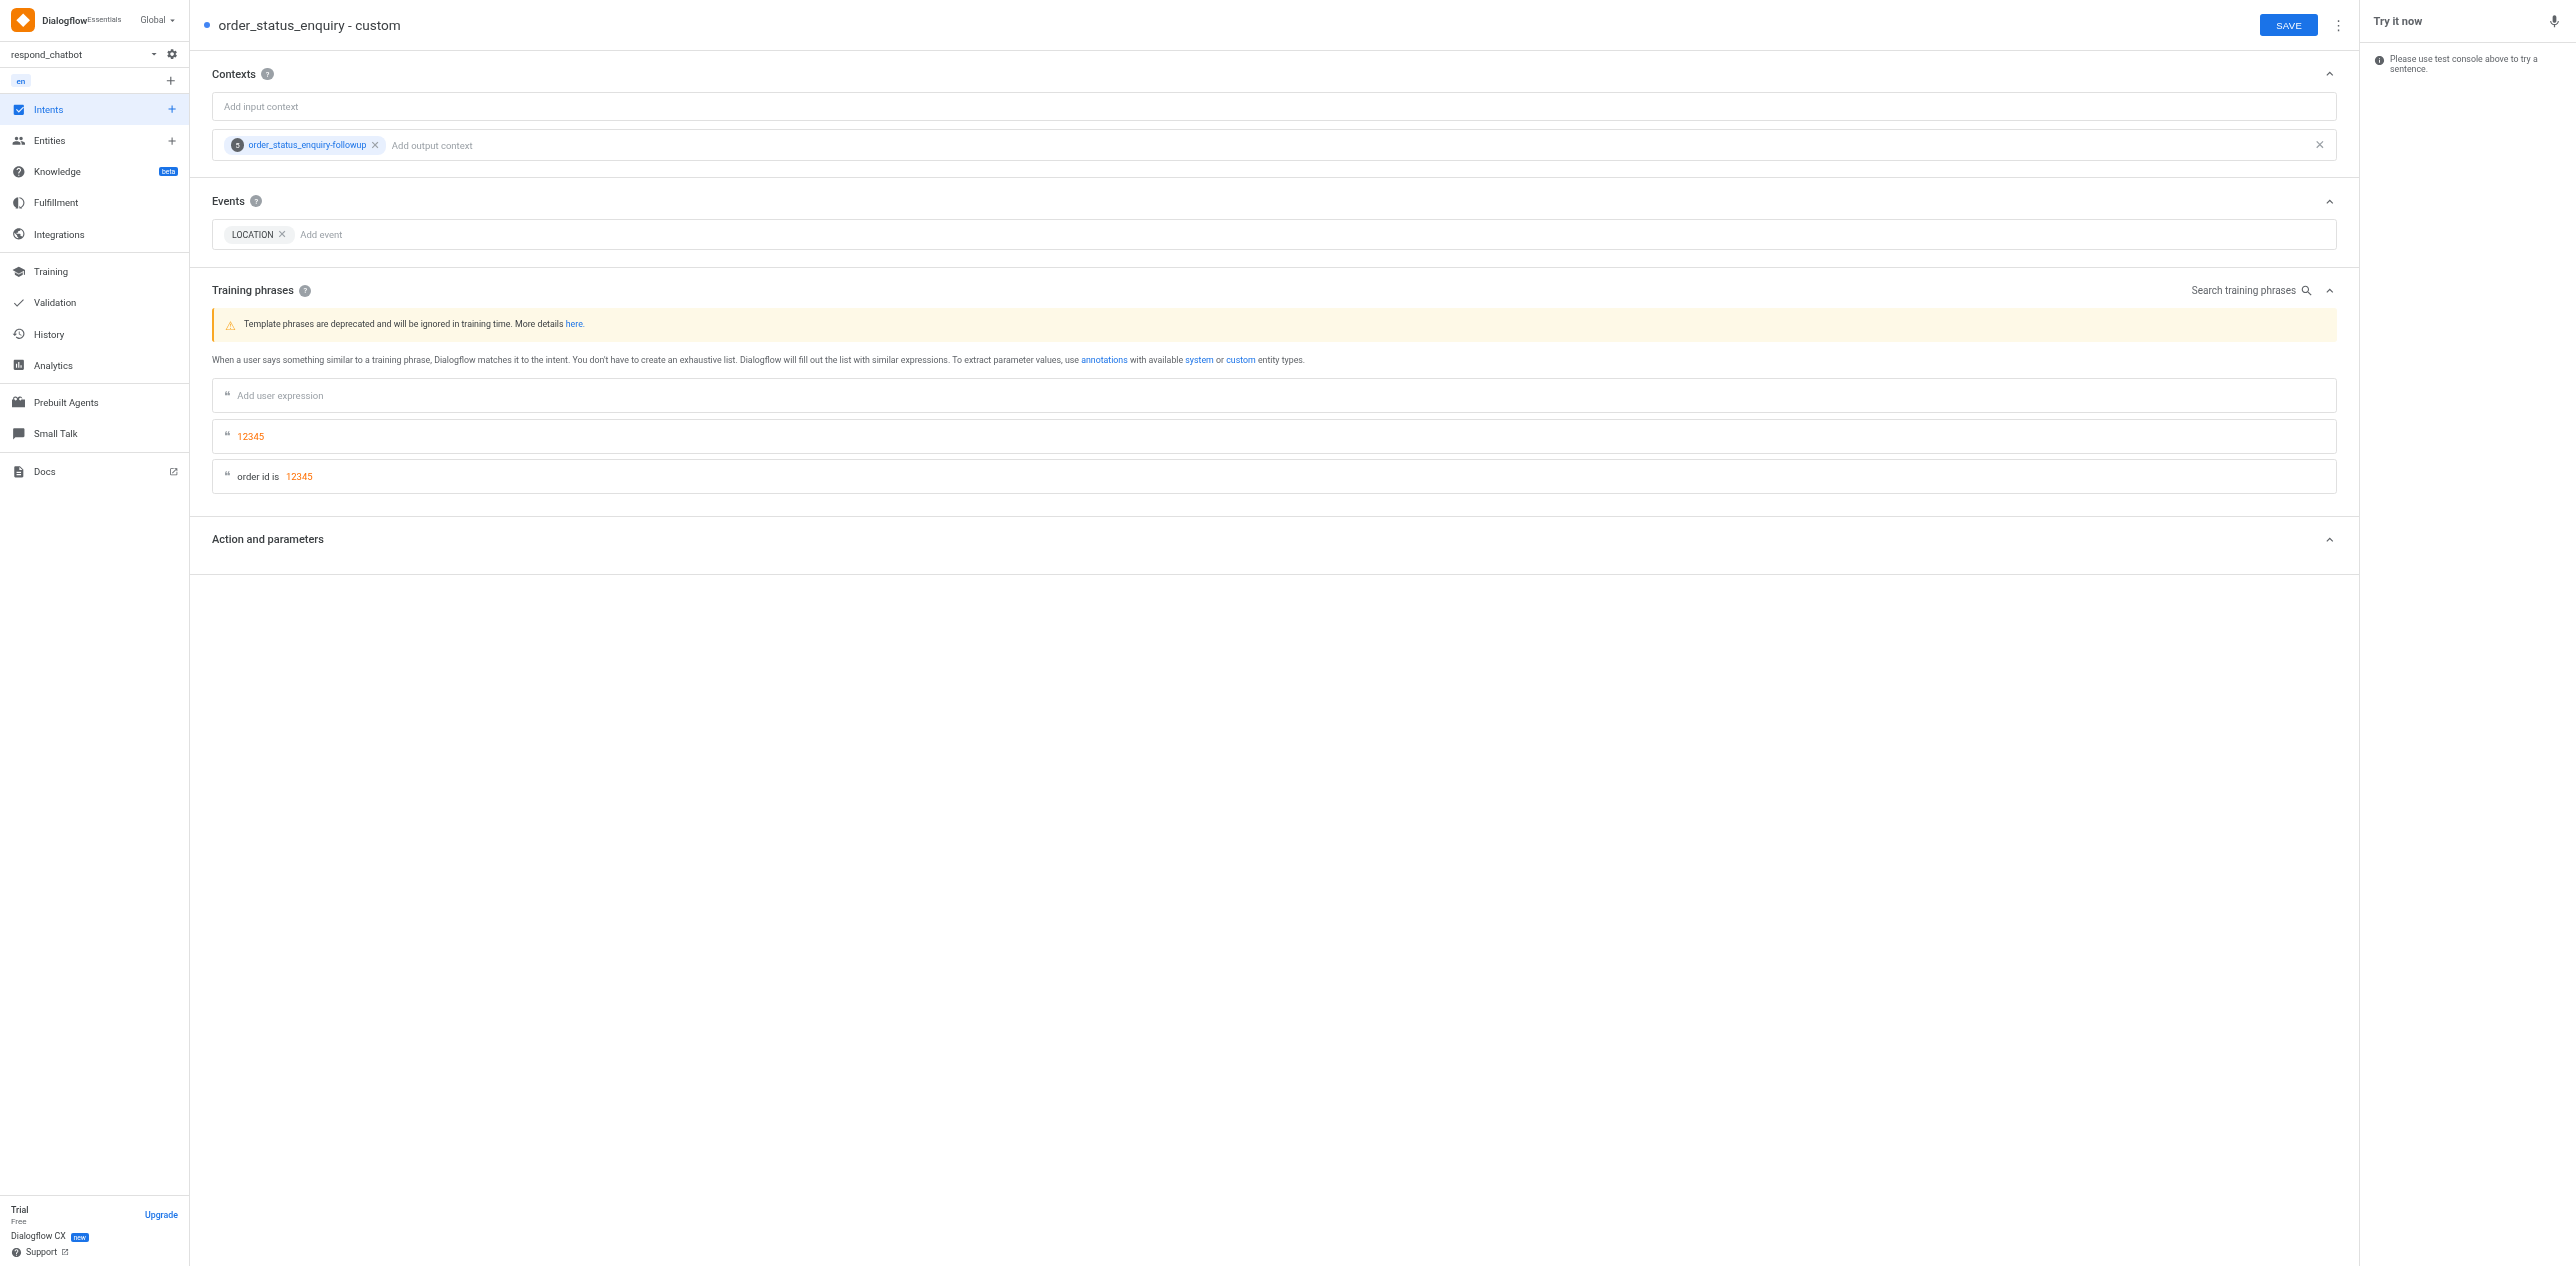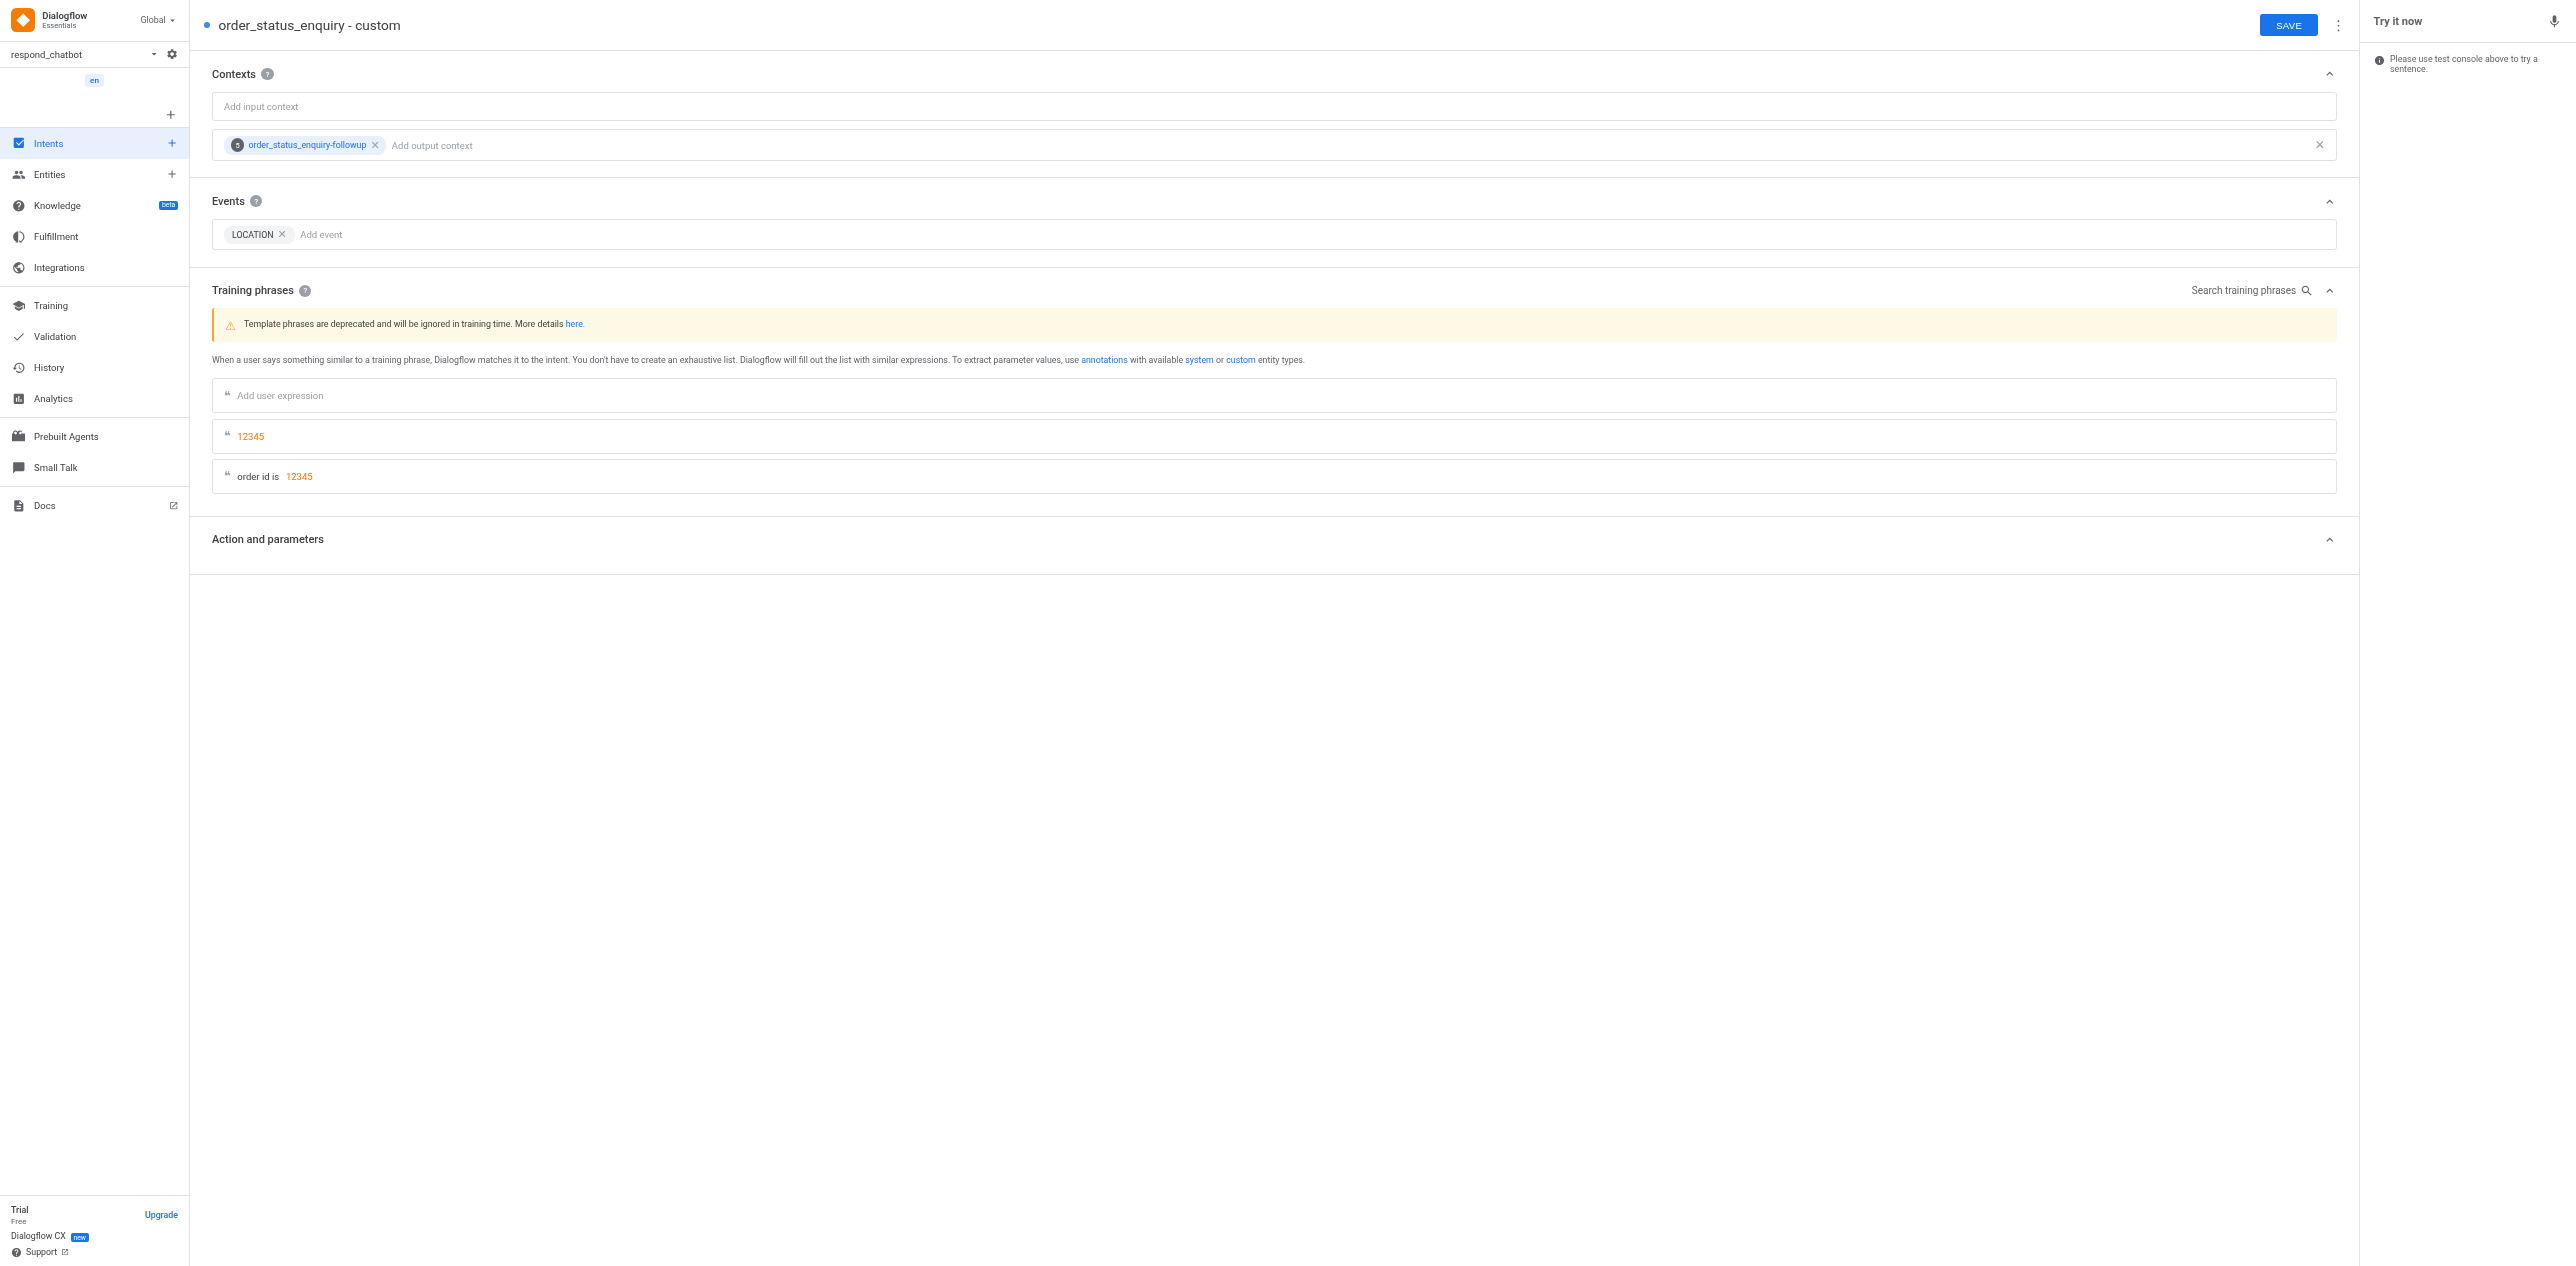--- a/index.html
+++ b/index.html
@@ -28,35 +28,35 @@
       border-radius: 5.4px;
       display: flex; align-items: center; justify-content: center;
       margin-right: 6.8px;
       flex-shrink: 0;
     }
     .sidebar-logo-inner {
       width: 13.6px; height: 13.6px;
       background: #fff;
       clip-path: polygon(50% 0%, 100% 50%, 50% 100%, 0% 50%);
     }
-    .sidebar-brand { display: flex; flex-direction: column; }
+    .sidebar-brand { display: flex; flex-direction: row; }
     .sidebar-brand-name { font-size: 9.5px; font-weight: 600; color: #3c4043; line-height: 1.2; }
     .sidebar-brand-sub { font-size: 7.5px; color: #5f6368; }
     .sidebar-global { display: flex; align-items: center; margin-left: auto; color: #5f6368; font-size: 8.8px; cursor: pointer; }
     .sidebar-global svg { margin-left: 1.4px; }
 
     .sidebar-agent-row {
       display: flex; align-items: center; padding: 6.8px 11px; border-bottom: 0.7px solid #e0e0e0;
     }
     .sidebar-agent-name { font-size: 9.5px; color: #3c4043; flex: 1; }
     .sidebar-agent-actions { display: flex; gap: 5.4px; }
     .sidebar-agent-actions svg { color: #5f6368; cursor: pointer; }
 
     .sidebar-lang-row {
-      display: flex; align-items: center; padding: 5.4px 11px; border-bottom: 0.7px solid #e0e0e0; gap: 21px; flex-direction: column;
+      display: flex; align-items: center; padding: 5.4px 11px; border-bottom: 0.7px solid #e0e0e0; gap: 0;
     }
     .lang-badge {
       background: #e8f0fe; color: #1a73e8; border-radius: 2.7px; padding: 1.4px 5.4px; font-size: 8.1px; font-weight: 500;
     }
     .add-lang-btn { color: #5f6368; cursor: pointer; margin-left: auto; }
 
     .sidebar-nav { flex: 1; }
     .sidebar-nav-item {
       display: flex; align-items: center; padding: 8.1px 11px; cursor: pointer; color: #3c4043; font-size: 9.5px; gap: 8.1px;
       position: relative;

